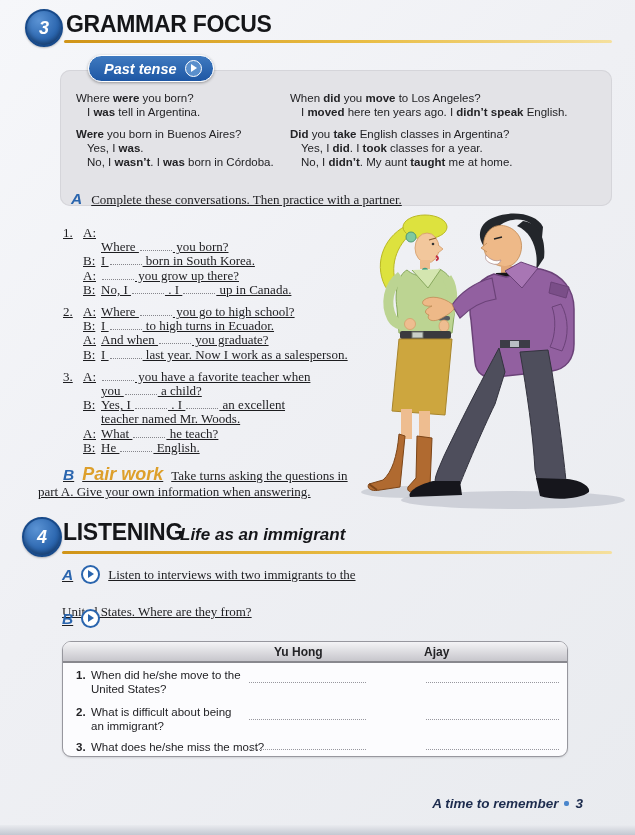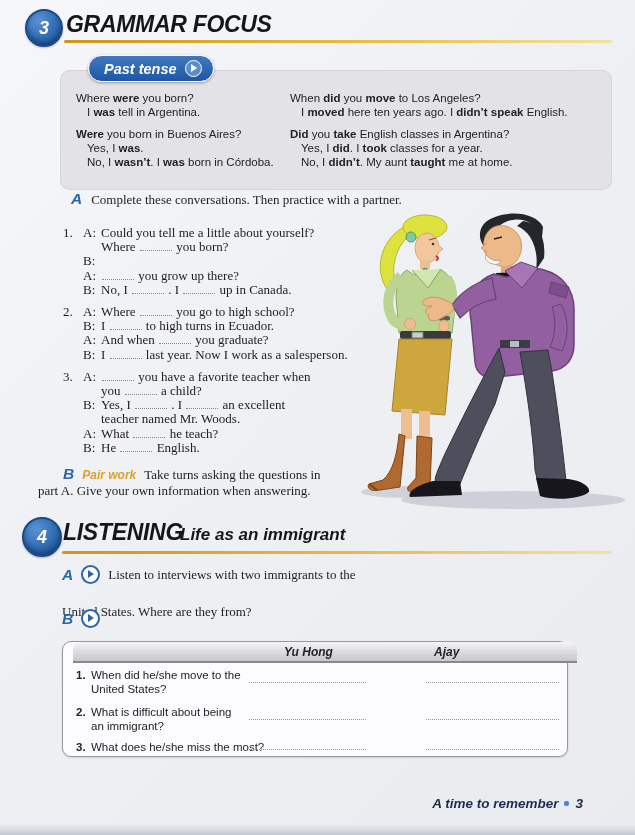--- a/index.html
+++ b/index.html
@@ -7,73 +7,73 @@
         background:linear-gradient(135deg,#f6f7fa 0%,#eff0f4 45%,#e9ebef 100%);
         font-family:"Liberation Sans",sans-serif;color:#1b1b1e;}
   .scan-edge{position:absolute;left:0;bottom:0;width:100%;height:10px;
         background:linear-gradient(#e9ebef,#c4c8d1);}
   
   .num-badge{position:absolute;width:34px;height:34px;border-radius:50%;
         background:radial-gradient(circle at 35% 28%,#5b93d4,#2a65ae 62%,#1c4d90);
         border:2px solid #184a8a;box-shadow:inset 0 -3px 4px rgba(0,0,0,.3),0 1px 2px rgba(0,0,0,.25);
         color:#fff;font-weight:bold;font-size:18px;font-style:italic;
         display:flex;align-items:center;justify-content:center;}
-  .section-title{position:absolute;font-weight:bold;font-style:italic;
+  .section-title{position:absolute;font-weight:bold;
         font-size:23px;color:#151619;letter-spacing:-.3px;white-space:nowrap;}
   .section-sub{position:absolute;font-weight:bold;font-style:italic;font-size:17px;
         color:#151619;white-space:nowrap;}
   .rule-gold{position:absolute;height:3px;border-radius:2px;
         background:linear-gradient(to right,#d09418,#e9bd45 55%,#f5e09e);}
   
-  .grammar-box{position:absolute;left:60px;top:70px;width:552px;height:120px;
+  .grammar-box{position:absolute;left:60px;top:70px;width:552px;height:136px;
         background:#e3e3e7;border-radius:10px;box-shadow:0 0 0 1px #d5d5da inset;}
   .pill{position:absolute;left:88px;top:55px;height:25px;padding:0 11px 0 15px;
         background:linear-gradient(#3f7ac0,#1e57a4);border:1.5px solid #fff;border-radius:14px;
         box-shadow:0 1px 3px rgba(0,0,0,.35);color:#fff;font-weight:bold;font-style:italic;
         font-size:14.5px;display:flex;align-items:center;gap:8px;}
   .play-circle{width:15px;height:15px;border-radius:50%;border:1.5px solid #fff;
         background:#5a8fcc;position:relative;flex:0 0 auto;}
   .play-circle::after{content:"";position:absolute;left:5px;top:3.2px;
         border-left:6px solid #fff;border-top:4.3px solid transparent;border-bottom:4.3px solid transparent;}
   .gcol{position:absolute;top:21px;font-size:11.5px;line-height:14px;color:#232326;white-space:nowrap;}
   .gcol .group + .group{margin-top:8px;}
   .gcol .ans{padding-left:11px;}
   .b{font-weight:bold;}
   
-  .serif{font-family:"Liberation Serif",serif;font-size:13px;color:#1d1d20;}
+  .serif{font-family:"Liberation Serif",serif;font-size:13px;color:#1d1d20;text-decoration:underline;}
   .ex-label{color:#2a65ae;font-weight:bold;font-size:15.5px;font-family:"Liberation Sans",sans-serif;
         font-style:italic;}
   .ex-head{position:absolute;display:flex;align-items:baseline;gap:9px;white-space:nowrap;}
   .convo{position:absolute;left:63px;top:226px;width:330px;}
   .convo .item{margin-bottom:8px;}
   .convo .line{display:flex;line-height:14.2px;white-space:nowrap;}
   .convo .n{width:20px;flex:0 0 auto;}
   .convo .sp{width:18px;flex:0 0 auto;}
   .convo .tx{flex:0 0 auto;}
   .blank{display:inline-block;border-bottom:1.6px dotted #86868c;height:10px;
         vertical-align:baseline;margin:0 1px;}
   
   .pairwork{position:absolute;left:38px;top:466px;width:336px;line-height:16px;}
   .pw-line1{display:flex;align-items:baseline;gap:8px;margin-left:25px;white-space:nowrap;}
-  .pw-head{color:#dd9f2b;font-weight:bold;font-style:italic;font-size:12px;
+  .pw-head{color:#dd9f2b;font-weight:bold;font-style:italic;font-size:18px;
         font-family:"Liberation Sans",sans-serif;}
   
   .listen-block{position:absolute;left:62px;width:360px;}
   .lb-line1{display:flex;align-items:center;gap:8px;white-space:nowrap;}
   .play2{width:15px;height:15px;border-radius:50%;border:2px solid #2a65ae;background:#fff;
         position:relative;flex:0 0 auto;}
   .play2::after{content:"";position:absolute;left:4.5px;top:2.8px;
         border-left:6px solid #2a65ae;border-top:4.2px solid transparent;border-bottom:4.2px solid transparent;}
   
   .ltable{position:absolute;left:62px;top:641px;width:504px;height:114px;
         background:#fcfcfe;border:1.5px solid #97979e;border-radius:9px;
         box-shadow:0 1px 2px rgba(0,0,0,.12);font-size:11.5px;}
-  .lt-head{position:absolute;left:10px;top:0;width:100%;height:19px;
+  .lt-head{position:absolute;left:0;top:0;width:100%;height:19px;
         background:linear-gradient(#f4f4f6,#c7c6cc);border-bottom:2.5px solid #88888e;
-        border-radius:7.5px 7.5px 0 0;font-style:italic;}
+        border-radius:7.5px 7.5px 0 0;}
   .lt-head span{position:absolute;top:3px;font-weight:bold;font-size:12px;color:#232326;}
   .lt-row{position:absolute;left:0;width:100%;}
   .lt-q{position:absolute;left:13px;top:0;display:flex;line-height:13.5px;color:#232326;}
   .lt-q .rn{font-weight:bold;width:15px;flex:0 0 auto;}
   .dots{position:absolute;border-bottom:1.6px dotted #97979e;height:1px;}
   
   .footer{position:absolute;right:52px;top:796px;display:flex;align-items:center;gap:6px;
         font-weight:bold;font-style:italic;font-size:13.5px;color:#1d2c4e;white-space:nowrap;}
   .footer .dot{width:5px;height:5px;border-radius:2px;background:#4a86cc;flex:0 0 auto;}
   .illus{position:absolute;left:355px;top:212px;}
@@ -122,30 +122,30 @@
     <span class="ex-label">A</span>
     <span class="serif">Complete these conversations. Then practice with a partner.</span>
   </div>
 
   <div class="convo serif">
 
     <div class="item">
       <div class="line">
           <span class="n">1.</span>
           <span class="sp">A:</span>
-          <span class="tx"><span>Could you tell me a little about yourself?</span></span>
         </div>
       <div class="line">
           <span class="n"></span>
           <span class="sp"></span>
           <span class="tx"><span>Where </span><span class="blank" style="width: 32px;"></span><span> you born?</span></span>
         </div>
       <div class="line">
           <span class="n"></span>
           <span class="sp">B:</span>
+          <span class="tx"><span>I </span><span class="blank" style="width: 32px;"></span><span> born in South Korea.</span></span>
         </div>
       <div class="line">
           <span class="n"></span>
           <span class="sp">A:</span>
           <span class="tx"><span class="blank" style="width: 32px;"></span><span> you grow up there?</span></span>
         </div>
       <div class="line">
           <span class="n"></span>
           <span class="sp">B:</span>
           <span class="tx"><span>No, I </span><span class="blank" style="width: 32px;"></span><span> . I </span><span class="blank" style="width: 32px;"></span><span> up in Canada.</span></span>

